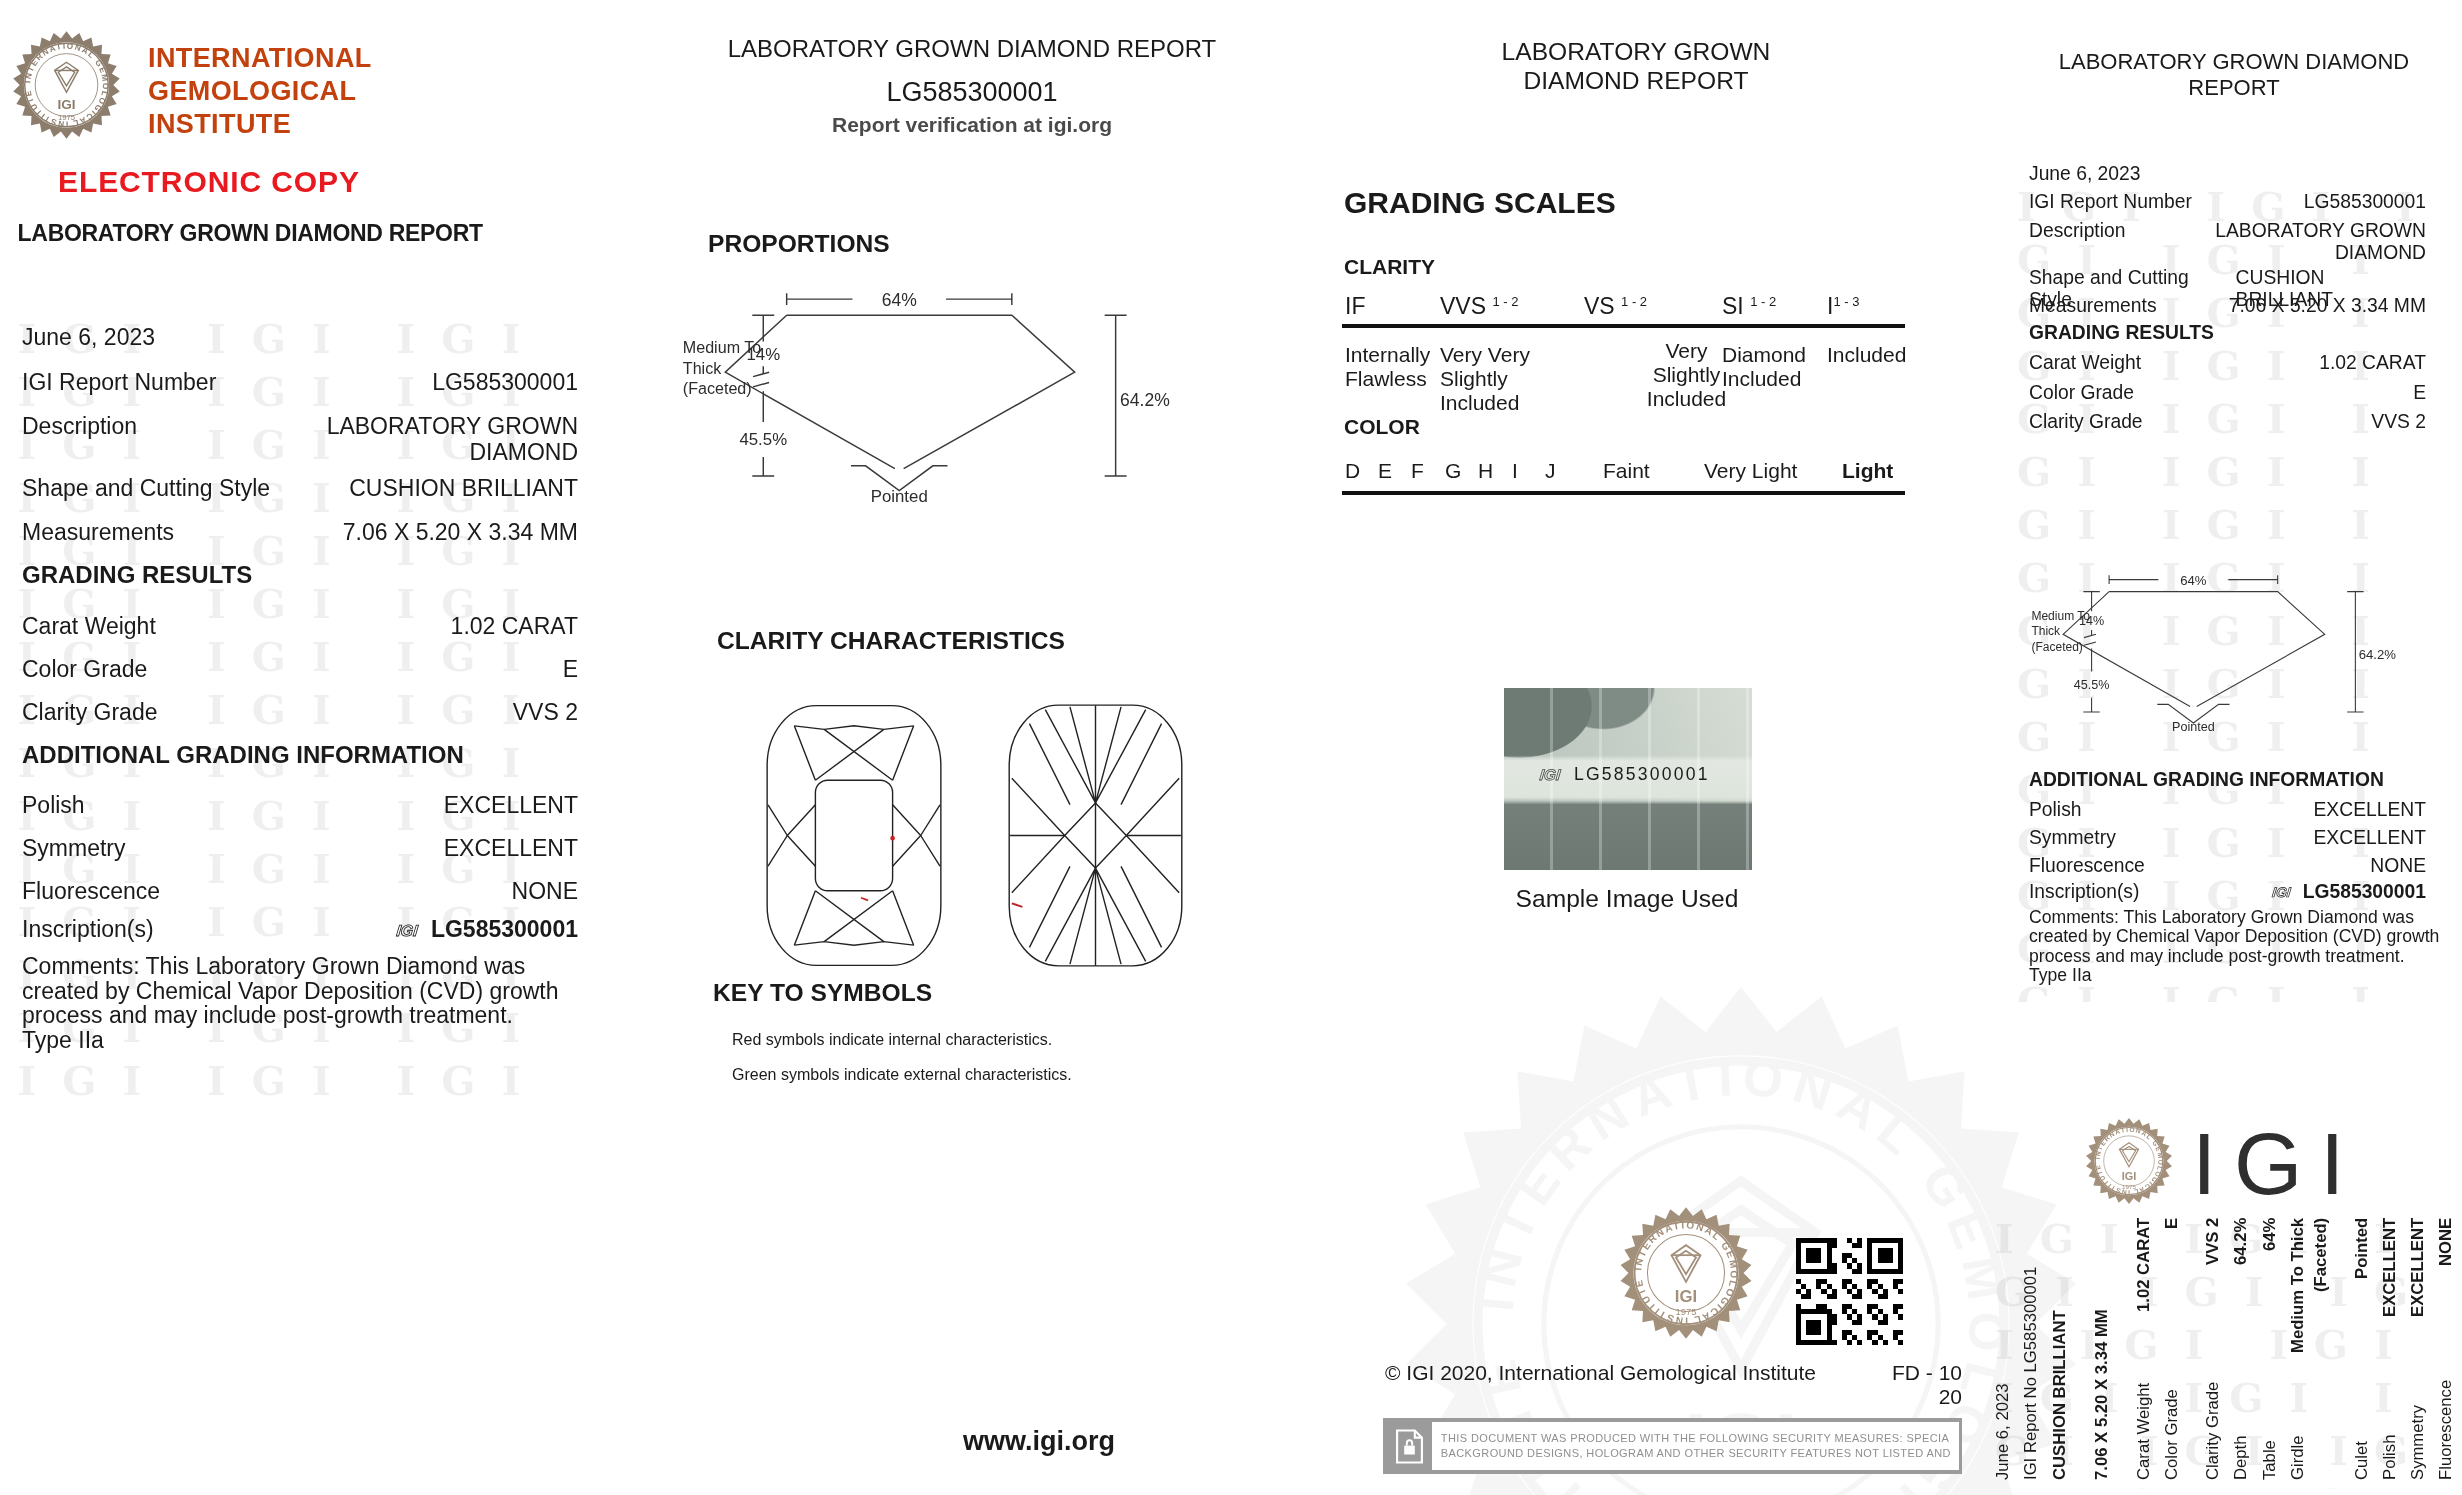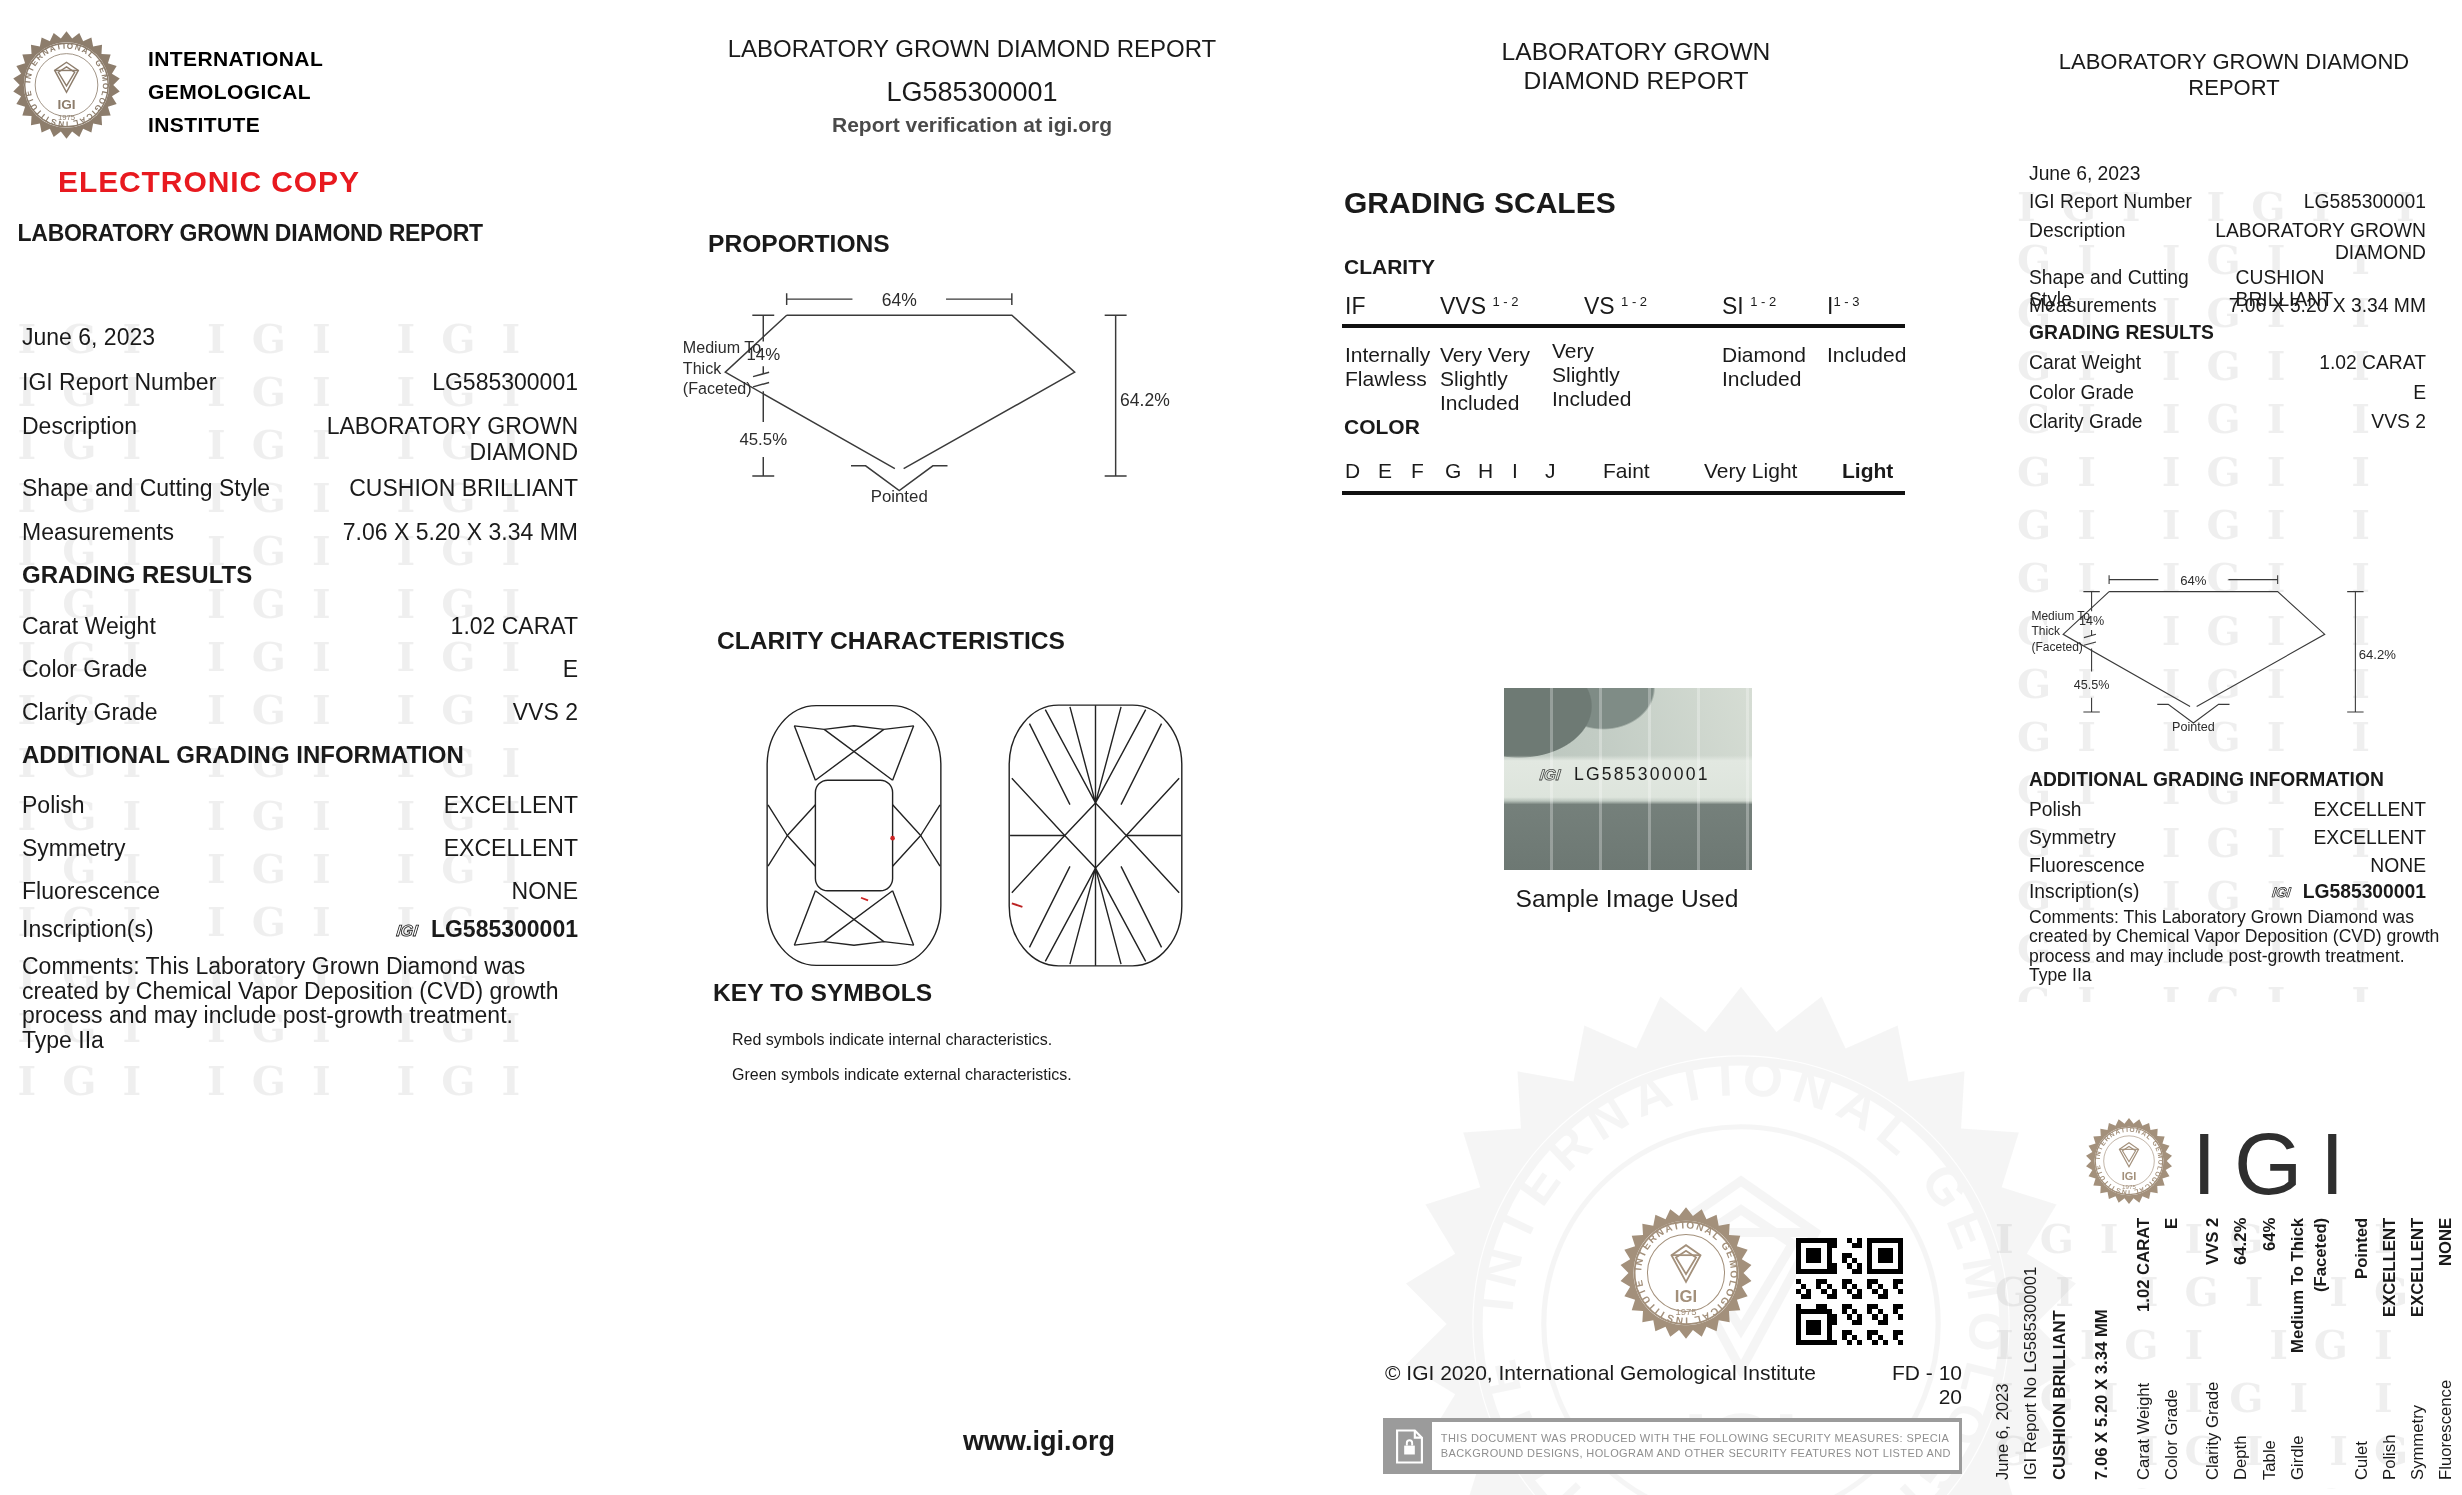--- a/index.html
+++ b/index.html
@@ -7,21 +7,21 @@
   .page{position:relative;width:2462px;height:1495px;background:#fff;overflow:hidden;}
   .abs{position:absolute;}
   .b{font-weight:bold;}
   .ctr{text-align:center;}
   .row{position:absolute;display:flex;justify-content:space-between;align-items:flex-start;}
   .r1{left:22px;width:556px;font-size:23px;}
   .r4{left:2029px;width:397px;font-size:19.3px;}
   .val2{text-align:right;line-height:1.13;}
   .wm{position:absolute;font-family:"DejaVu Serif",serif;font-weight:bold;font-size:40px;line-height:53px;letter-spacing:26px;color:#979797;opacity:.14;overflow:hidden;user-select:none;word-break:break-all;}
   .seal{display:block;}
-  .hdr1{font-size:21px;font-weight:bold;line-height:33px;letter-spacing:0.4px;color:#000000;}
+  .hdr1{font-size:27px;font-weight:bold;line-height:33px;letter-spacing:0.4px;color:#c2410c;}
   .red{color:#e8191f;}
   .thickline{position:absolute;height:3.5px;background:#111;}
   .scale-item{position:absolute;font-size:21px;line-height:24px;}
   .sup{font-size:13px;vertical-align:8px;}
   .photo{position:absolute;left:1504px;top:688px;width:248px;height:182px;overflow:hidden;
     background:
       repeating-linear-gradient(90deg, rgba(255,255,255,0) 0 46px, rgba(255,255,255,.28) 46px 49px),
       linear-gradient(to bottom, rgba(0,0,0,0) 62%, #75807b 64%, #6d7873 100%),
       linear-gradient(to bottom, rgba(0,0,0,0) 37%, #e2e8e1 40%, #dde4dc 60%, rgba(0,0,0,0) 62%),
       radial-gradient(ellipse 52% 50% at 6% 10%, #6e7a74 56%, rgba(110,122,116,0) 57%),
@@ -249,21 +249,21 @@
   <div class="thickline" style="left:1342px;top:324px;width:563px;"></div>
 
   <div class="scale-item" style="left:1345px;top:343px;width:97px;">
       <div>Internally</div>
       <div>Flawless</div>
     </div>
   <div class="scale-item" style="left:1440px;top:343px;width:141px;">
       <div>Very Very</div>
       <div>Slightly Included</div>
     </div>
-  <div class="scale-item" style="left:1552px;top:339px;width:141px;">
+  <div class="scale-item" style="left:1616px;top:339px;width:141px;text-align:center;">
       <div>Very</div>
       <div>Slightly Included</div>
     </div>
   <div class="scale-item" style="left:1722px;top:343px;width:106px;">
       <div>Diamond</div>
       <div>Included</div>
     </div>
   <div class="scale-item" style="left:1827px;top:343px;width:97px;">
       <div>Included</div>
       <div></div>

